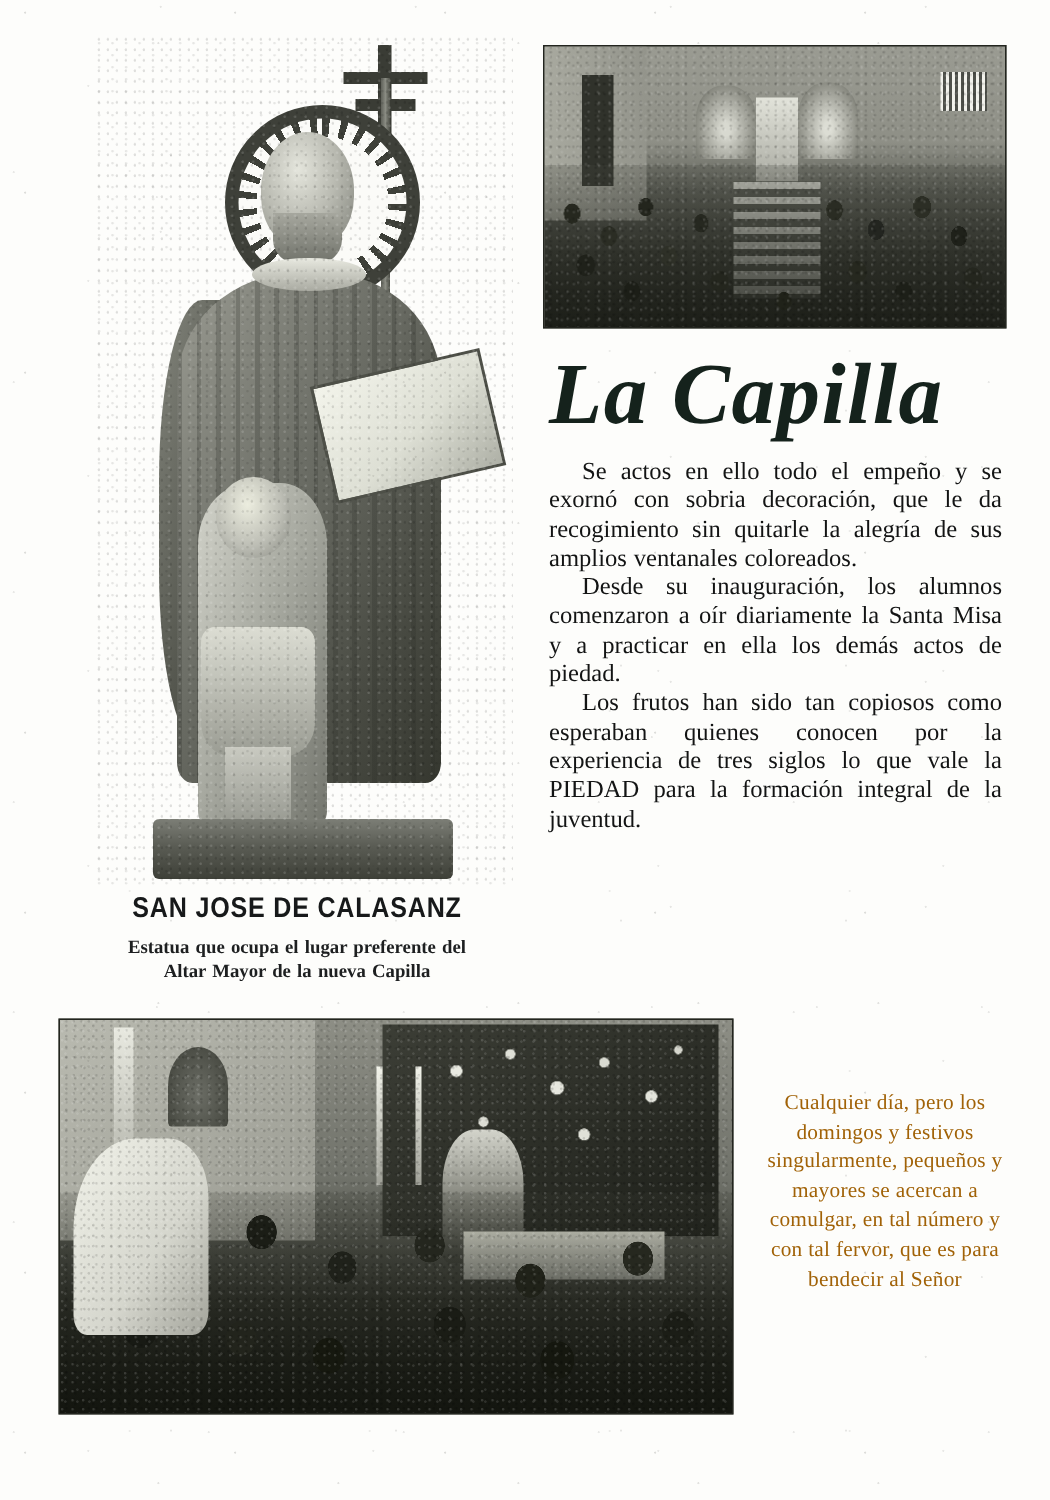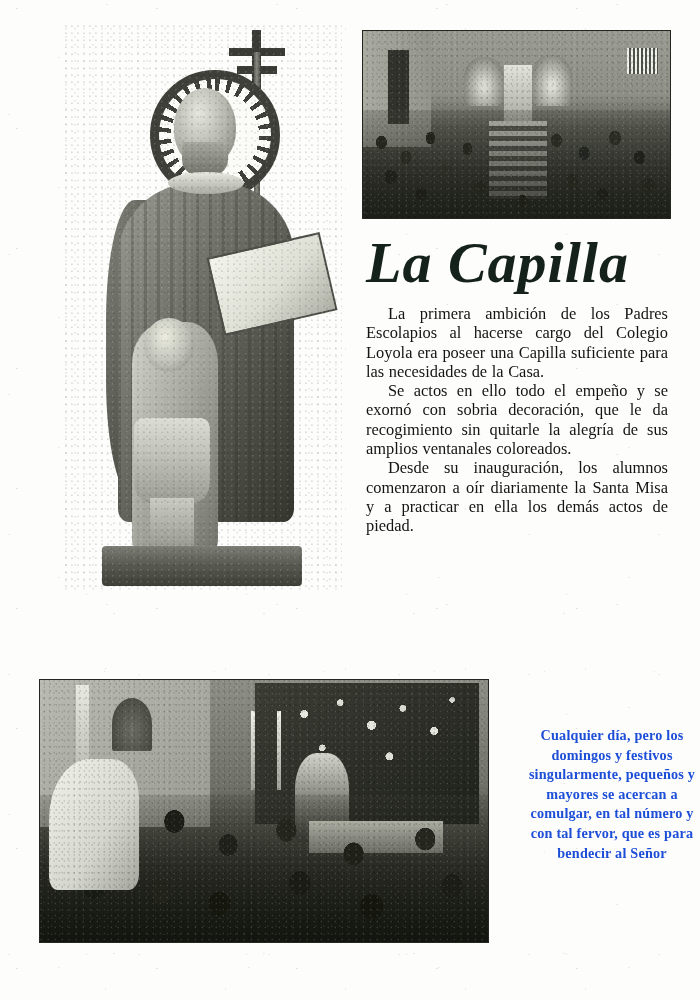--- a/index.html
+++ b/index.html
@@ -343,27 +343,27 @@
     color: #131414;
     margin: 0;
     text-align: justify;
     text-indent: 22px;
     word-spacing: .5px;
   }
 
   
   #communion-caption {
     position: absolute;
-    left: 528px; top: 726px; width: 168px;
+    left: 506px; top: 726px; width: 168px;
     text-align: center;
     font-family: "Liberation Serif", serif;
-    font-weight: bold;
+    font-weight: normal;
     font-size: 14.2px;
     line-height: 19.6px;
-    color: #1d4ed8;
+    color: #a16207;
     letter-spacing: .2px;
   }
 </style>
 </head>
 <body>
 
 <div id="page">
 
   <div class="photo framed" id="photo-chapel-interior">
     <div class="base"></div>
@@ -391,27 +391,34 @@
     <div class="st-collar"></div>
     <div class="st-book"></div>
     <div class="st-child"></div>
     <div class="st-child-head"></div>
     <div class="st-child-tunic"></div>
     <div class="st-child-legs"></div>
     <div class="st-base"></div>
     <div class="st-grain"></div>
   </div>
 
+  <div id="statue-caption">
+    <div class="cap-title">SAN JOSE DE CALASANZ</div>
+    <div class="cap-sub">
+      <span>Estatua que ocupa el lugar preferente del</span><br>
+      <span>Altar Mayor de la nueva Capilla</span>
+    </div>
+  </div>
 
   <div id="article">
     <h1 id="article-title">La Capilla</h1>
     <div id="article-body">
-      <p>La primera ambición de los Padres Escolapios al hacerse cargo del Colegio Loyola era poseer una Capilla suficiente para las necesidades de la Casa.</p>
       <p>Se actos en ello todo el empeño y se exornó con sobria decoración, que le da recogimiento sin quitarle la alegría de sus amplios ventanales coloreados.</p>
       <p>Desde su inauguración, los alumnos comenzaron a oír diariamente la Santa Misa y a practicar en ella los demás actos de piedad.</p>
+      <p>Los frutos han sido tan copiosos como esperaban quienes conocen por la experiencia de tres siglos lo que vale la PIEDAD para la formación integral de la juventud.</p>
     </div>
   </div>
 
   <div class="photo framed" id="photo-communion">
     <div class="base"></div>
     <div class="wall"></div>
     <div class="pillar"></div>
     <div class="niche"></div>
     <div class="flowers"></div>
     <div class="candle-a"></div>

